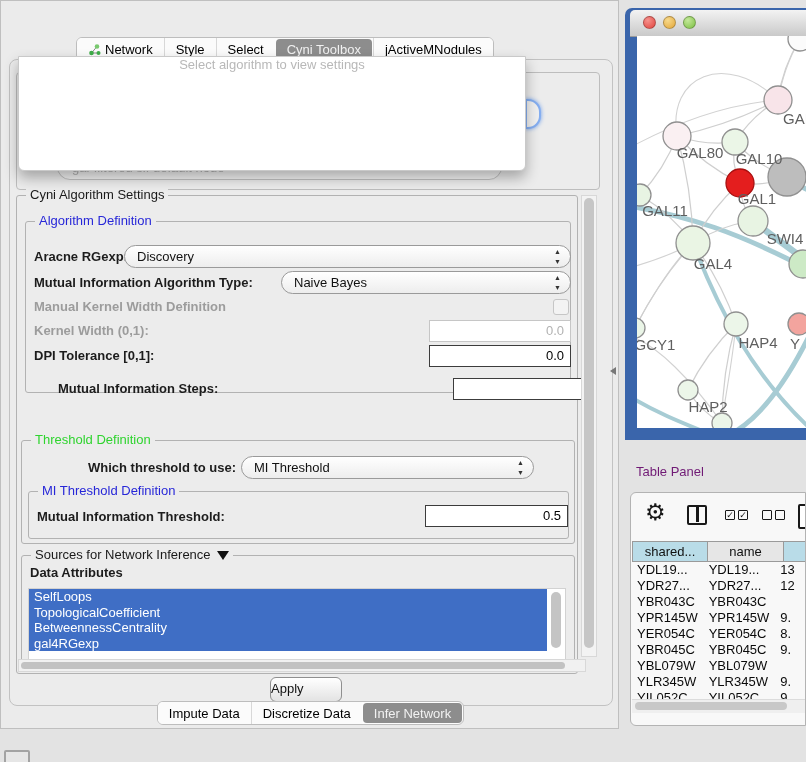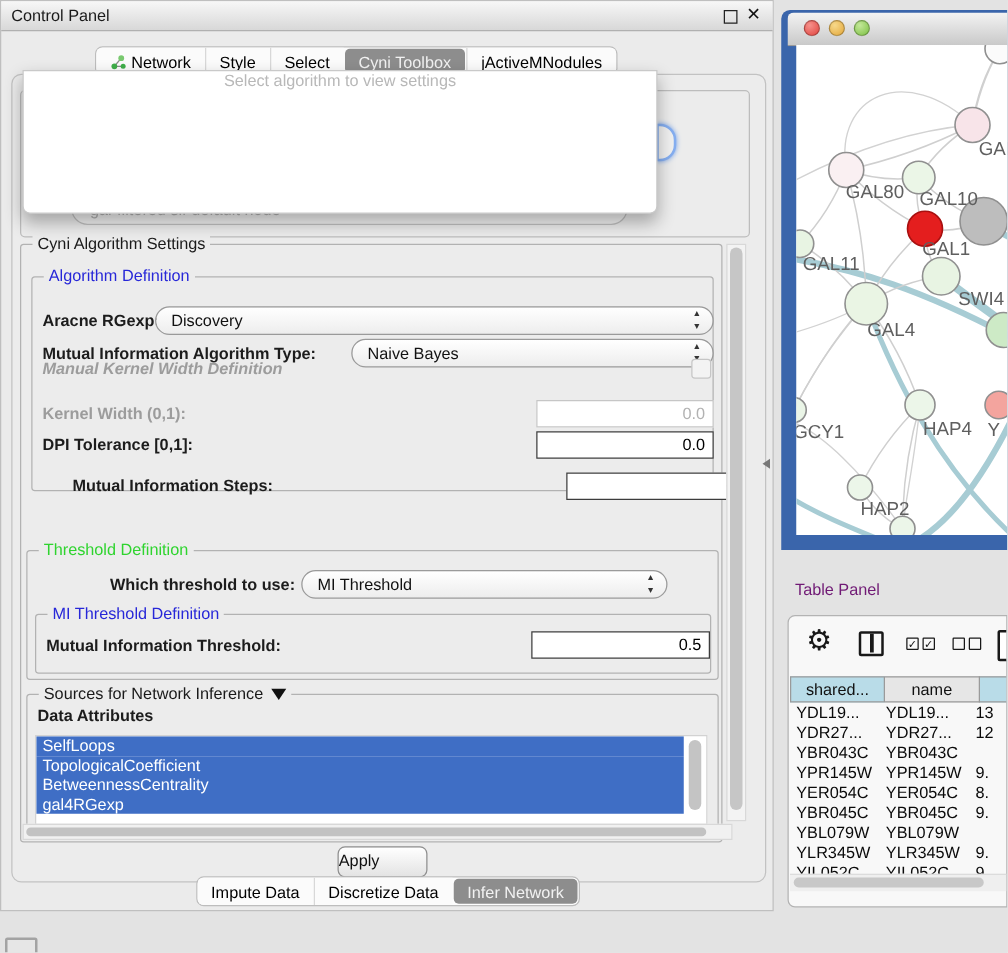--- a/index.html
+++ b/index.html
@@ -119,25 +119,20 @@
 
   .mini-icon{position:absolute;left:4px;top:750px;width:22px;height:16px;background:#e6e6e6;
       border:2px solid #a3a3a3;border-radius:2px;}
 </style>
 </head>
 <body>
 
 <div class="page">
 
   <div class="cp">
-    <div class="cp-titlebar">
-      <span class="cp-title">Control Panel</span>
-      <div class="float-btn"></div>
-      <div class="close-btn">✕</div>
-    </div>
 
     <div class="tabstrip" id="top-tabs">
         <div class="tab">
           <svg width="13" height="13">
             <line x1="3.5" y1="10" x2="9" y2="3.5" stroke="#8a8a8a" stroke-width="1"></line>
             <line x1="3.5" y1="10" x2="10.5" y2="10" stroke="#8a8a8a" stroke-width="1"></line>
             <circle cx="3.5" cy="10" r="2.3" fill="#3fae49"></circle>
             <circle cx="9" cy="3.5" r="2.3" fill="#79c96f"></circle>
             <circle cx="10.5" cy="10" r="2" fill="#3fae49"></circle>
           </svg>
@@ -177,21 +172,21 @@
           </div>
 
           <div class="frow" style="top:49px;height:23px;">
             <span class="flabel" style="left:8px;top:4px;">Mutual Information Algorithm Type:</span>
             <div class="combo" style="left:255px;top:0;width:290px;">
               <span>Naive Bayes</span>
               <span class="arrows">▲<br>▼</span>
             </div>
           </div>
 
-          <div class="frow" style="top:64px;height:20px;font-style:italic;">
+          <div class="frow" style="top:76px;height:20px;">
             <span class="flabel disabled" style="left:8px;top:1px;">Manual Kernel Width Definition</span>
             <div class="checkbox" style="left:527px;top:1px;"></div>
           </div>
 
           <div class="frow" style="top:98px;height:22px;">
             <span class="flabel disabled" style="left:8px;top:3px;">Kernel Width (0,1):</span>
             <div class="tfield disabled" style="left:403px;top:0;width:142px;">0.0</div>
           </div>
 
           <div class="frow" style="top:123px;height:22px;">

